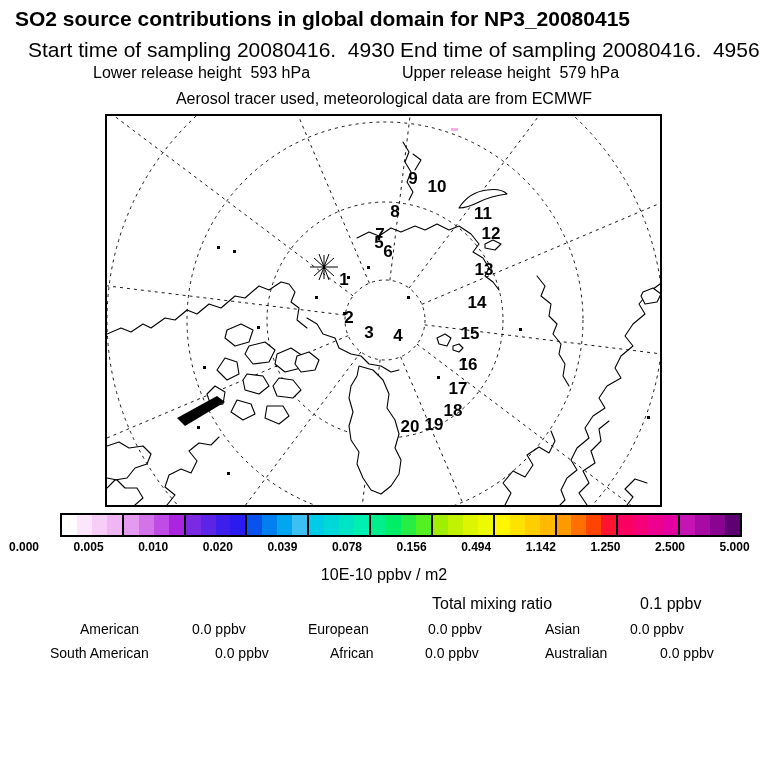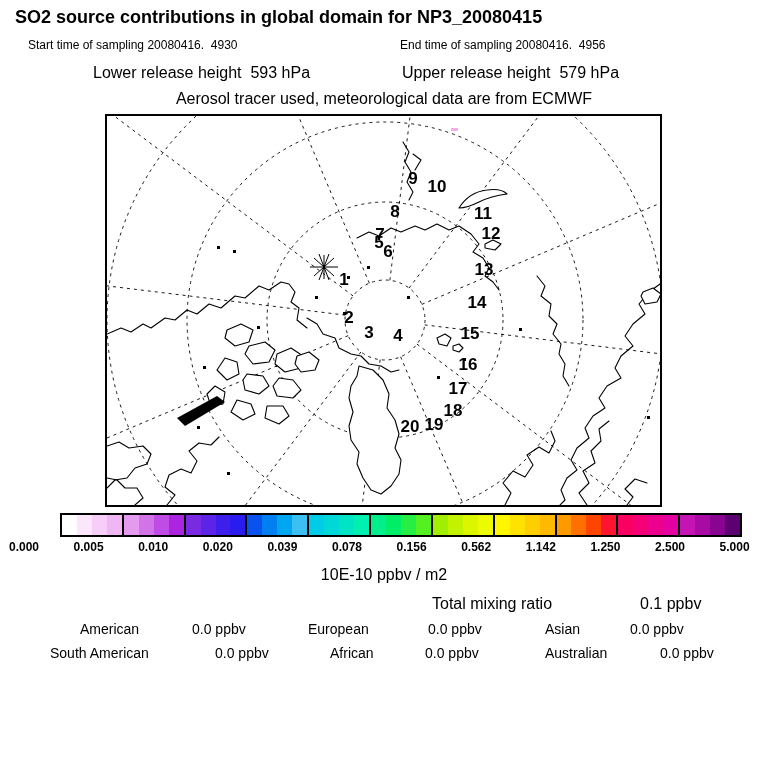--- a/index.html
+++ b/index.html
@@ -1,20 +1,20 @@
 <!DOCTYPE html>
 <html><head>
 <meta charset="utf-8">
 <style>
   html,body{margin:0;padding:0;background:#fff;}
   .page{position:relative;width:768px;height:768px;background:#ffffff;
         font-family:"Liberation Sans",sans-serif;color:#000;overflow:hidden;}
   .abs{position:absolute;white-space:pre;}
-  .title{left:15px;top:7px;font-size:18px;font-weight:bold;letter-spacing:0px;}
-  .row2{top:38px;font-size:12px;}
+  .title{left:15px;top:7px;font-size:21px;font-weight:bold;letter-spacing:0px;}
+  .row2{top:38px;font-size:21px;}
   .row3{top:64px;font-size:16px;}
   .row4{top:90px;font-size:16px;left:0;width:768px;text-align:center;white-space:pre;}
   .s-start{left:28px;} .s-end{left:400px;}
   .r-low{left:93px;}  .r-up{left:402px;}
 
   .mapbox{position:absolute;left:105px;top:114px;width:557px;height:393px;
           border:2px solid #000;box-sizing:border-box;background:#fff;}
   .mapbox svg{position:absolute;left:0;top:0;}
 
   .cbar{position:absolute;left:60px;top:513px;width:682px;height:24px;
@@ -225,21 +225,21 @@
       </div>
     </div>
   <div class="ticks" id="ticks">
       <span style="left: 24px;">0.000</span>
       <span style="left: 88.6px; text-align: center;">0.005</span>
       <span style="left: 153.2px;">0.010</span>
       <span style="left: 217.8px;">0.020</span>
       <span style="left: 282.4px;">0.039</span>
       <span style="left: 347px;">0.078</span>
       <span style="left: 411.6px;">0.156</span>
-      <span style="left: 476.2px;">0.562</span>
+      <span style="left: 476.2px;">0.494</span>
       <span style="left: 540.8px;">1.142</span>
       <span style="left: 605.4px;">1.250</span>
       <span style="left: 670px;">2.500</span>
       <span style="left: 734.6px;">5.000</span>
     </div>
   <div class="abs units">10E-10 ppbv / m2</div>
 
   <div class="abs stat1 tm-l">Total mixing ratio</div>
   <div class="abs stat1 tm-v">0.1 ppbv</div>
 

